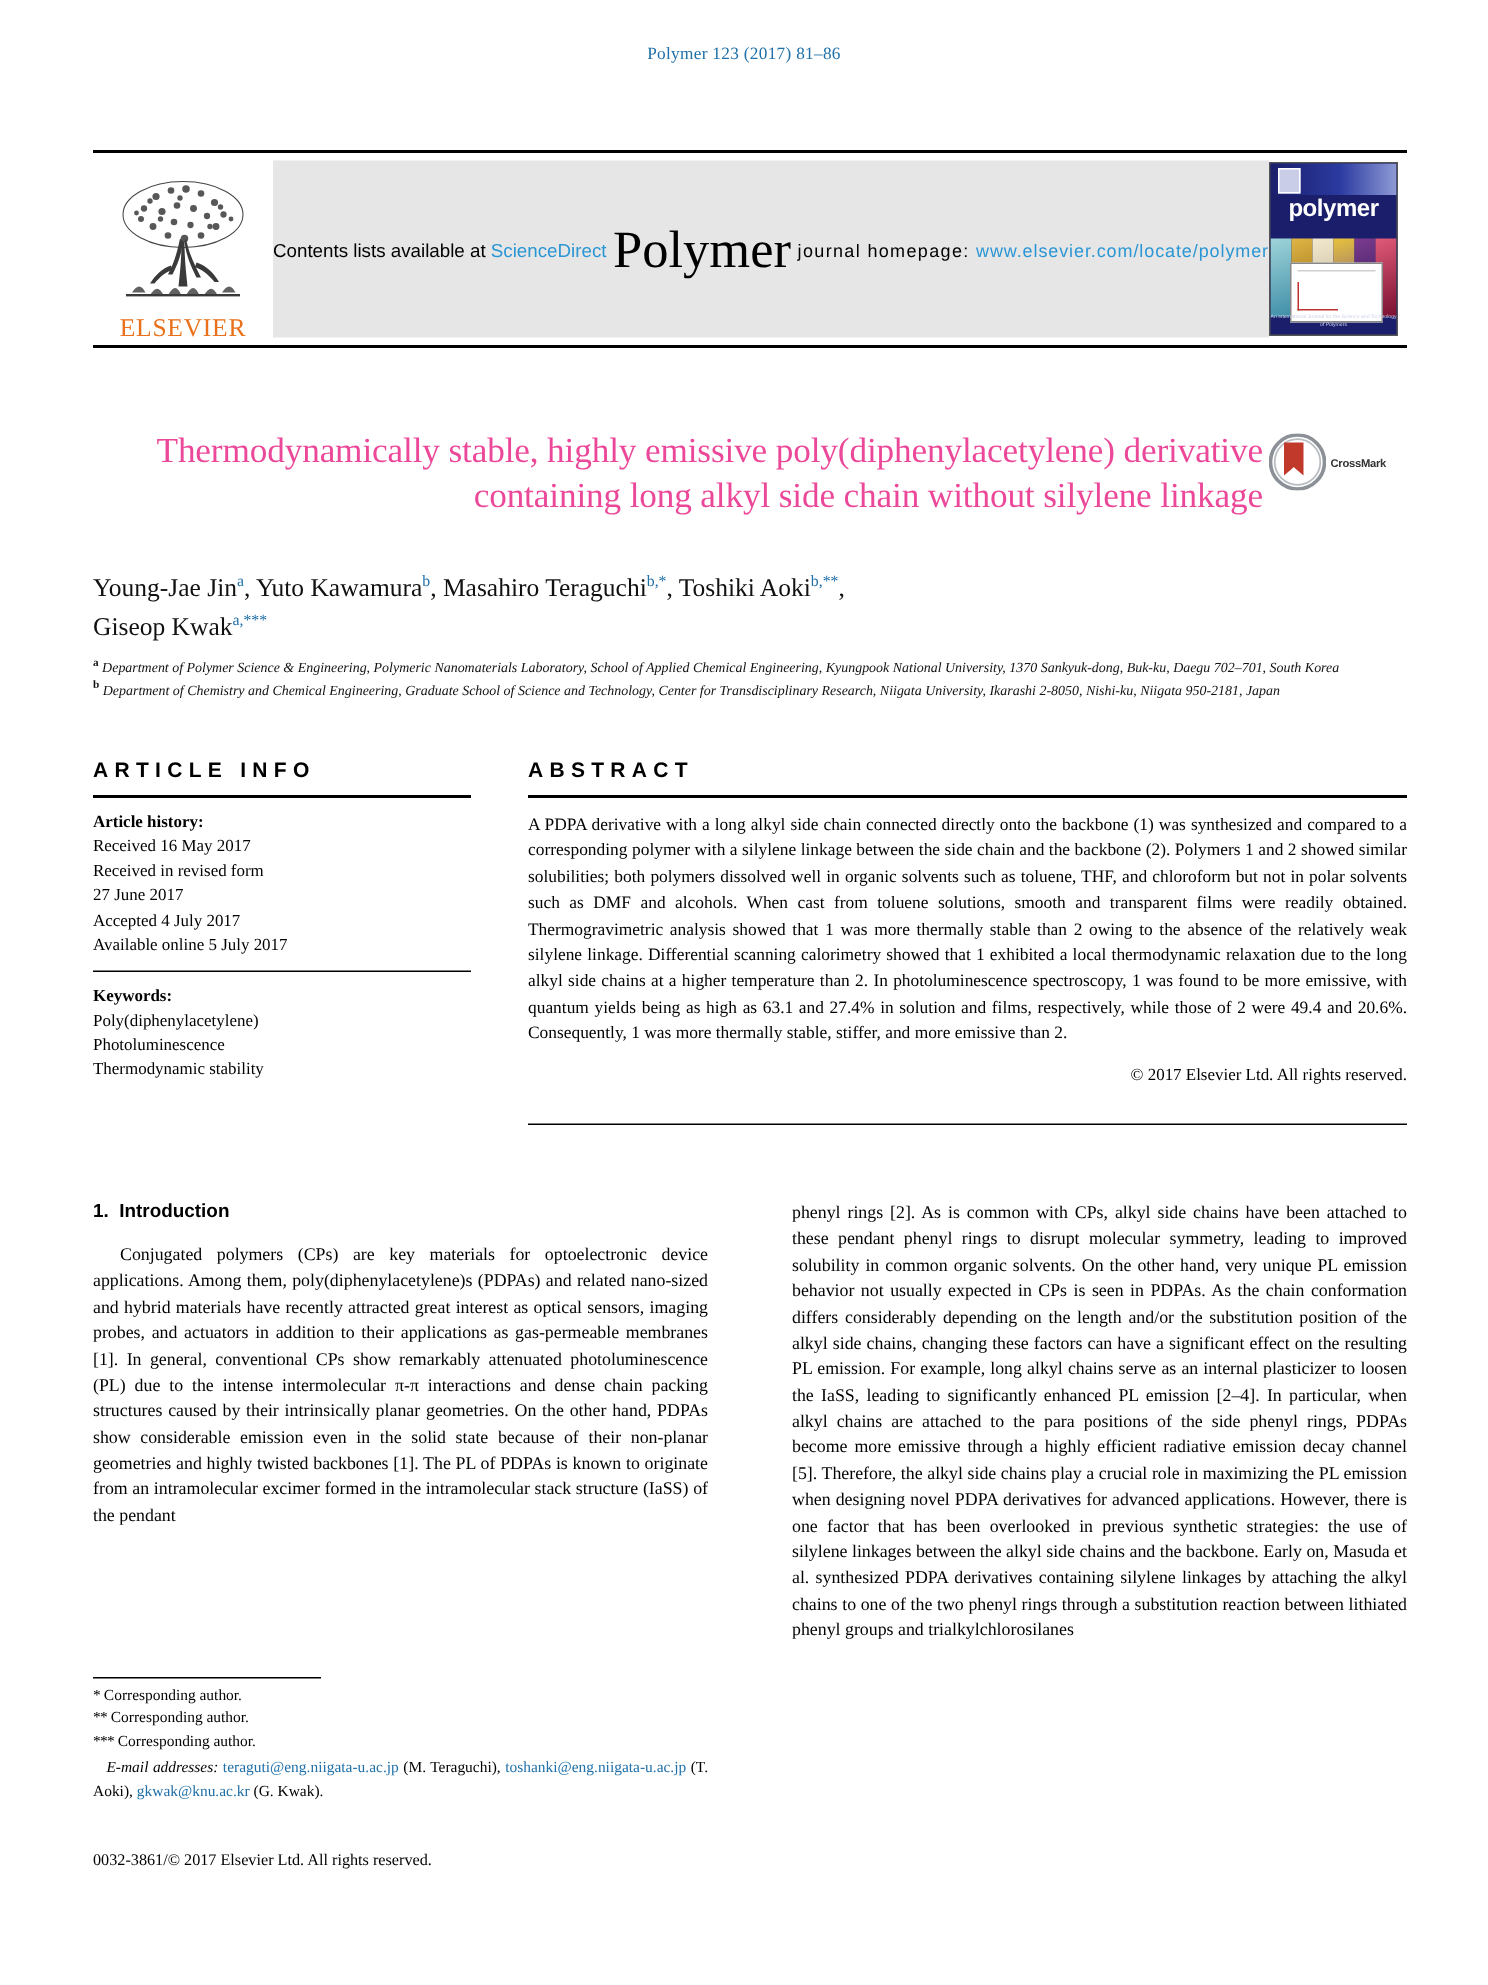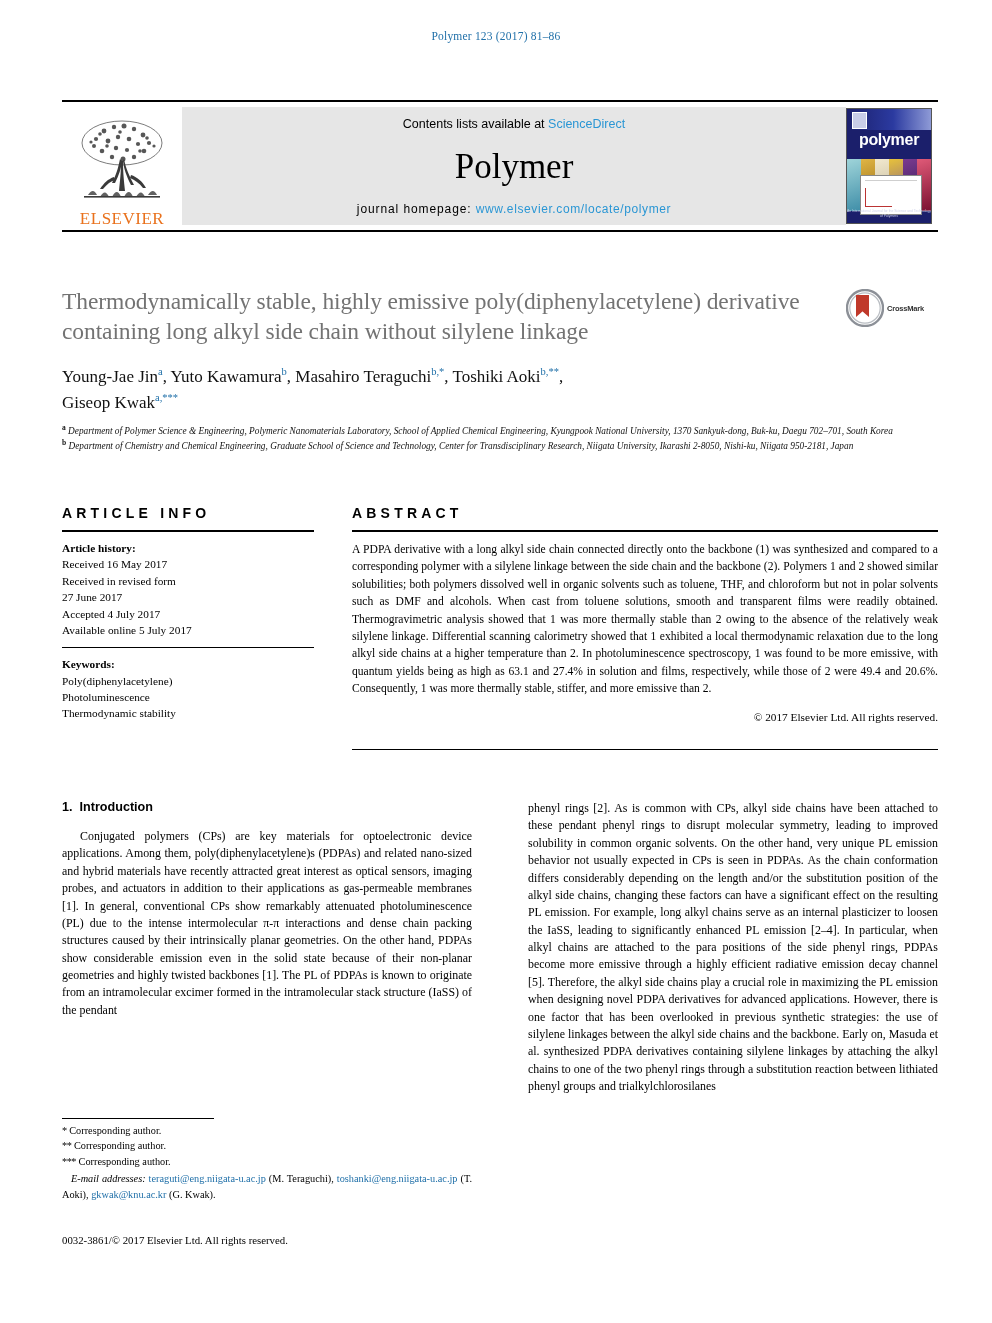--- a/index.html
+++ b/index.html
@@ -62,21 +62,20 @@
     color: #E9711C;
     font-weight: 400;
     line-height: 1;
     margin-top: 1px;
   }
   .masthead-center {
     flex: 1 1 auto;
     background: #e6e6e6;
     margin: 5px 0 5px 0;
     display: flex;
-    flex-direction: column;
     justify-content: space-between;
     align-items: center;
     padding: 10px 0 9px 0;
     box-sizing: border-box;
   }
   .contents-line {
     font-family: "Liberation Sans", sans-serif;
     font-size: 12.5px;
     color: #000;
   }
@@ -178,25 +177,26 @@
     font-weight: 700;
     color: #333;
     letter-spacing: -0.2px;
   }
   .paper-title {
     font-size: 23.5px;
     line-height: 1.28;
     font-weight: 400;
     margin: 0;
     width: 780px;
-    color: #737373;
+    color: #ec4899;
     letter-spacing: -0.1px;
+    text-align: right;
   }
   .authors {
-    margin-top: 18px;
+    margin-top: 33px;
     font-size: 17px;
     line-height: 1.5;
     width: 800px;
     color: #111;
   }
   .sup {
     color: #1f6fa8;
     font-size: 10.5px;
     vertical-align: super;
     line-height: 0;

